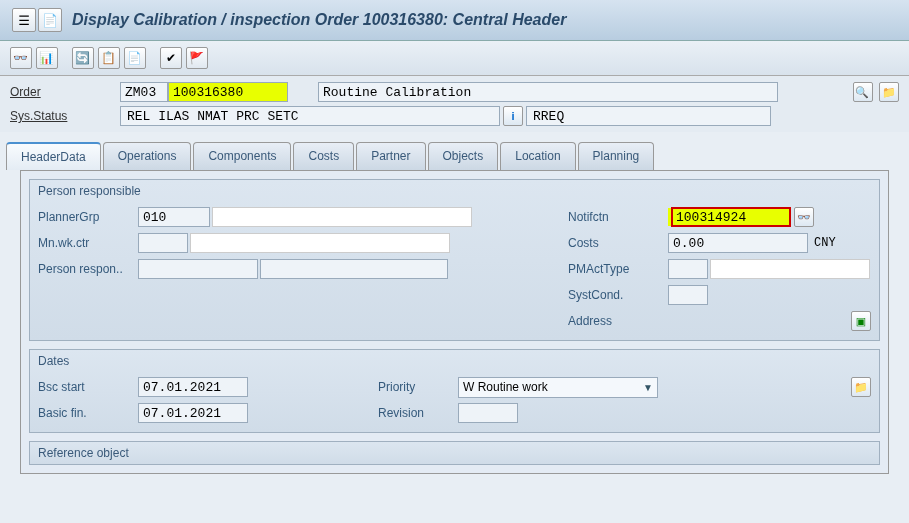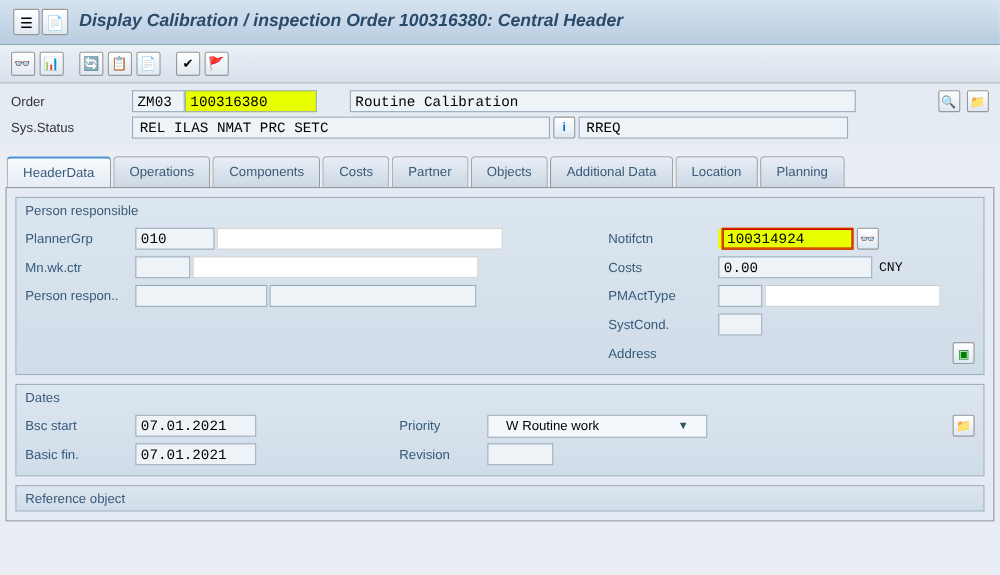--- a/index.html
+++ b/index.html
@@ -59,20 +59,21 @@
     background: #e4ebf2;
   }
   .field-row {
     display: flex;
     align-items: center;
     margin-bottom: 4px;
   }
   .field-label {
     width: 110px;
     color: #333;
+    text-decoration: underline;
   }
   .field-input {
     border: 1px solid #9ab;
     background: #eef3f8;
     padding: 2px 4px;
     font-family: "Courier New", monospace;
     font-size: 13px;
     height: 20px;
   }
   .highlight-y { background: #e8ff00 !important; }
@@ -121,21 +122,21 @@
     color: #3a5a7a;
     cursor:pointer;
     font-size:12px;
   }
   .tab.active {
     background: linear-gradient(#f8fbfe,#e4ecf4);
     border-top: 2px solid #4a90d0;
     font-weight: normal;
   }
   .tab-body {
-    margin: 0 5px;
+    margin: 0 20px;
     background: #e4ebf4;
     border: 1px solid #999;
     padding: 8px;
   }
   .groupbox {
     border: 1px solid #a0b0c0;
     background: linear-gradient(#dce6f0,#d0dce8);
     margin-bottom: 8px;
     padding: 0;
   }
@@ -162,21 +163,21 @@
     font-family: "Courier New", monospace;
     font-size: 13px;
     height:20px;
   }
   .redring { box-shadow: 0 0 0 1px #c00 inset; border-color:#c00; }
   .priority-select {
     border: 1px solid #9ab;
     background: #f4f8fc;
     height:21px;
     width: 200px;
-    padding: 2px 16px;
+    padding: 2px 4px;
     font-size:12px;
     display:flex;align-items:center;justify-content:space-between;
   }
   .chev { color:#356; font-size:10px; margin-left:4px; }
   .right-icons { margin-left:auto; }
 </style>
 </head>
 <body>
 
 <div class="titlebar">
@@ -218,21 +219,20 @@
   </div>
 </div>
 
 <div class="tab-row">
   <div class="tab active">HeaderData</div>
   <div class="tab">Operations</div>
   <div class="tab">Components</div>
   <div class="tab">Costs</div>
   <div class="tab">Partner</div>
   <div class="tab">Objects</div>
-  <div class="tab">Additional Data</div>
   <div class="tab">Location</div>
   <div class="tab">Planning</div>
 </div>
 
 <div class="tab-body">
   <div class="groupbox">
     <div class="groupbox-title">Person responsible</div>
     <div class="groupbox-body">
       <div class="col col-left">
         <div class="grow">

